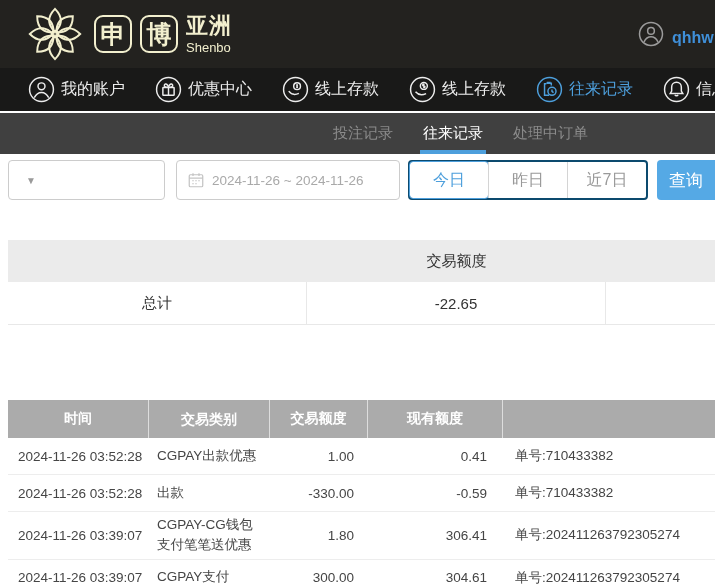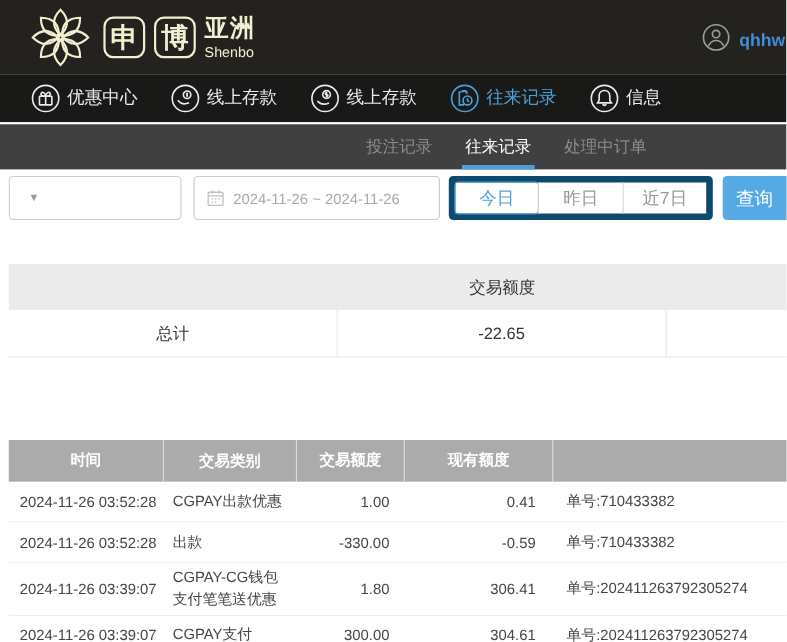--- a/index.html
+++ b/index.html
@@ -50,21 +50,21 @@
     background:#fff; display:flex; align-items:center; cursor:pointer;
   }
   .select-box { left:8px; width:157px; padding:0 12px 0 17px; }
   .select-value { color:#777777; font-size:15px; flex:1; }
   .select-caret { color:#9a9a9a; font-size:10px; }
   .date-box { left:176px; width:224px; padding-left:10px; gap:7px; }
   .date-box svg { width:18px; height:18px; color:#c2c2c2; flex:none; }
   .date-value { color:#a9a9a9; font-size:13.5px; white-space:nowrap; }
   .range-group {
     position:absolute; left:408px; top:160px; width:240px; height:40px;
-    border:6px solid #0c4a6e; border-radius:4px; display:flex; background:#fff;
+    border:2px solid #0c4a6e; border-radius:4px; display:flex; background:#fff;
   }
   .range-btn {
     position:relative; flex:1; display:flex; align-items:center; justify-content:center;
     color:#999999; font-size:16px; cursor:pointer;
   }
   .range-btn + .range-btn { border-left:1px solid #d4d4d4; }
   .range-btn.active { color:#4d9fdc; }
   .range-btn.active::before {
     content:''; position:absolute; inset:-1px; border:1px solid #4d9fdc; border-radius:4px; pointer-events:none;
   }
@@ -145,20 +145,28 @@
       <path d="M5.6 19.2 C7.2 16 9.5 14.6 12 14.6 C14.5 14.6 16.8 16 18.4 19.2"></path>
     </svg>
     <span class="user-name">qhhw</span>
   </div>
 </div>
 
 <div class="main-nav">
   <div class="nav-item">
     <svg viewBox="0 0 24 24" fill="none" stroke="currentColor" stroke-width="1.3">
       <circle cx="12" cy="12" r="10.6"></circle>
+        <circle cx="12" cy="9.2" r="3.1"></circle>
+      <path d="M5.6 19.2 C7.2 16 9.5 14.6 12 14.6 C14.5 14.6 16.8 16 18.4 19.2"></path>
+    </svg>
+    <span>我的账户</span>
+  </div>
+  <div class="nav-item">
+    <svg viewBox="0 0 24 24" fill="none" stroke="currentColor" stroke-width="1.3">
+      <circle cx="12" cy="12" r="10.6"></circle>
       <rect x="7" y="10.2" width="10" height="7" rx="0.5"></rect>
       <line x1="12" y1="10.2" x2="12" y2="17.2"></line>
       <path d="M12 10 C9.8 10.4 7.6 9.6 8.4 7.8 C9.2 6.2 11.6 7.4 12 10 Z"></path>
       <path d="M12 10 C14.2 10.4 16.4 9.6 15.6 7.8 C14.8 6.2 12.4 7.4 12 10 Z"></path>
     </svg>
     <span>优惠中心</span>
   </div>
   <div class="nav-item">
     <svg viewBox="0 0 24 24" fill="none" stroke="currentColor" stroke-width="1.3">
       <circle cx="12" cy="12" r="10.6"></circle>

